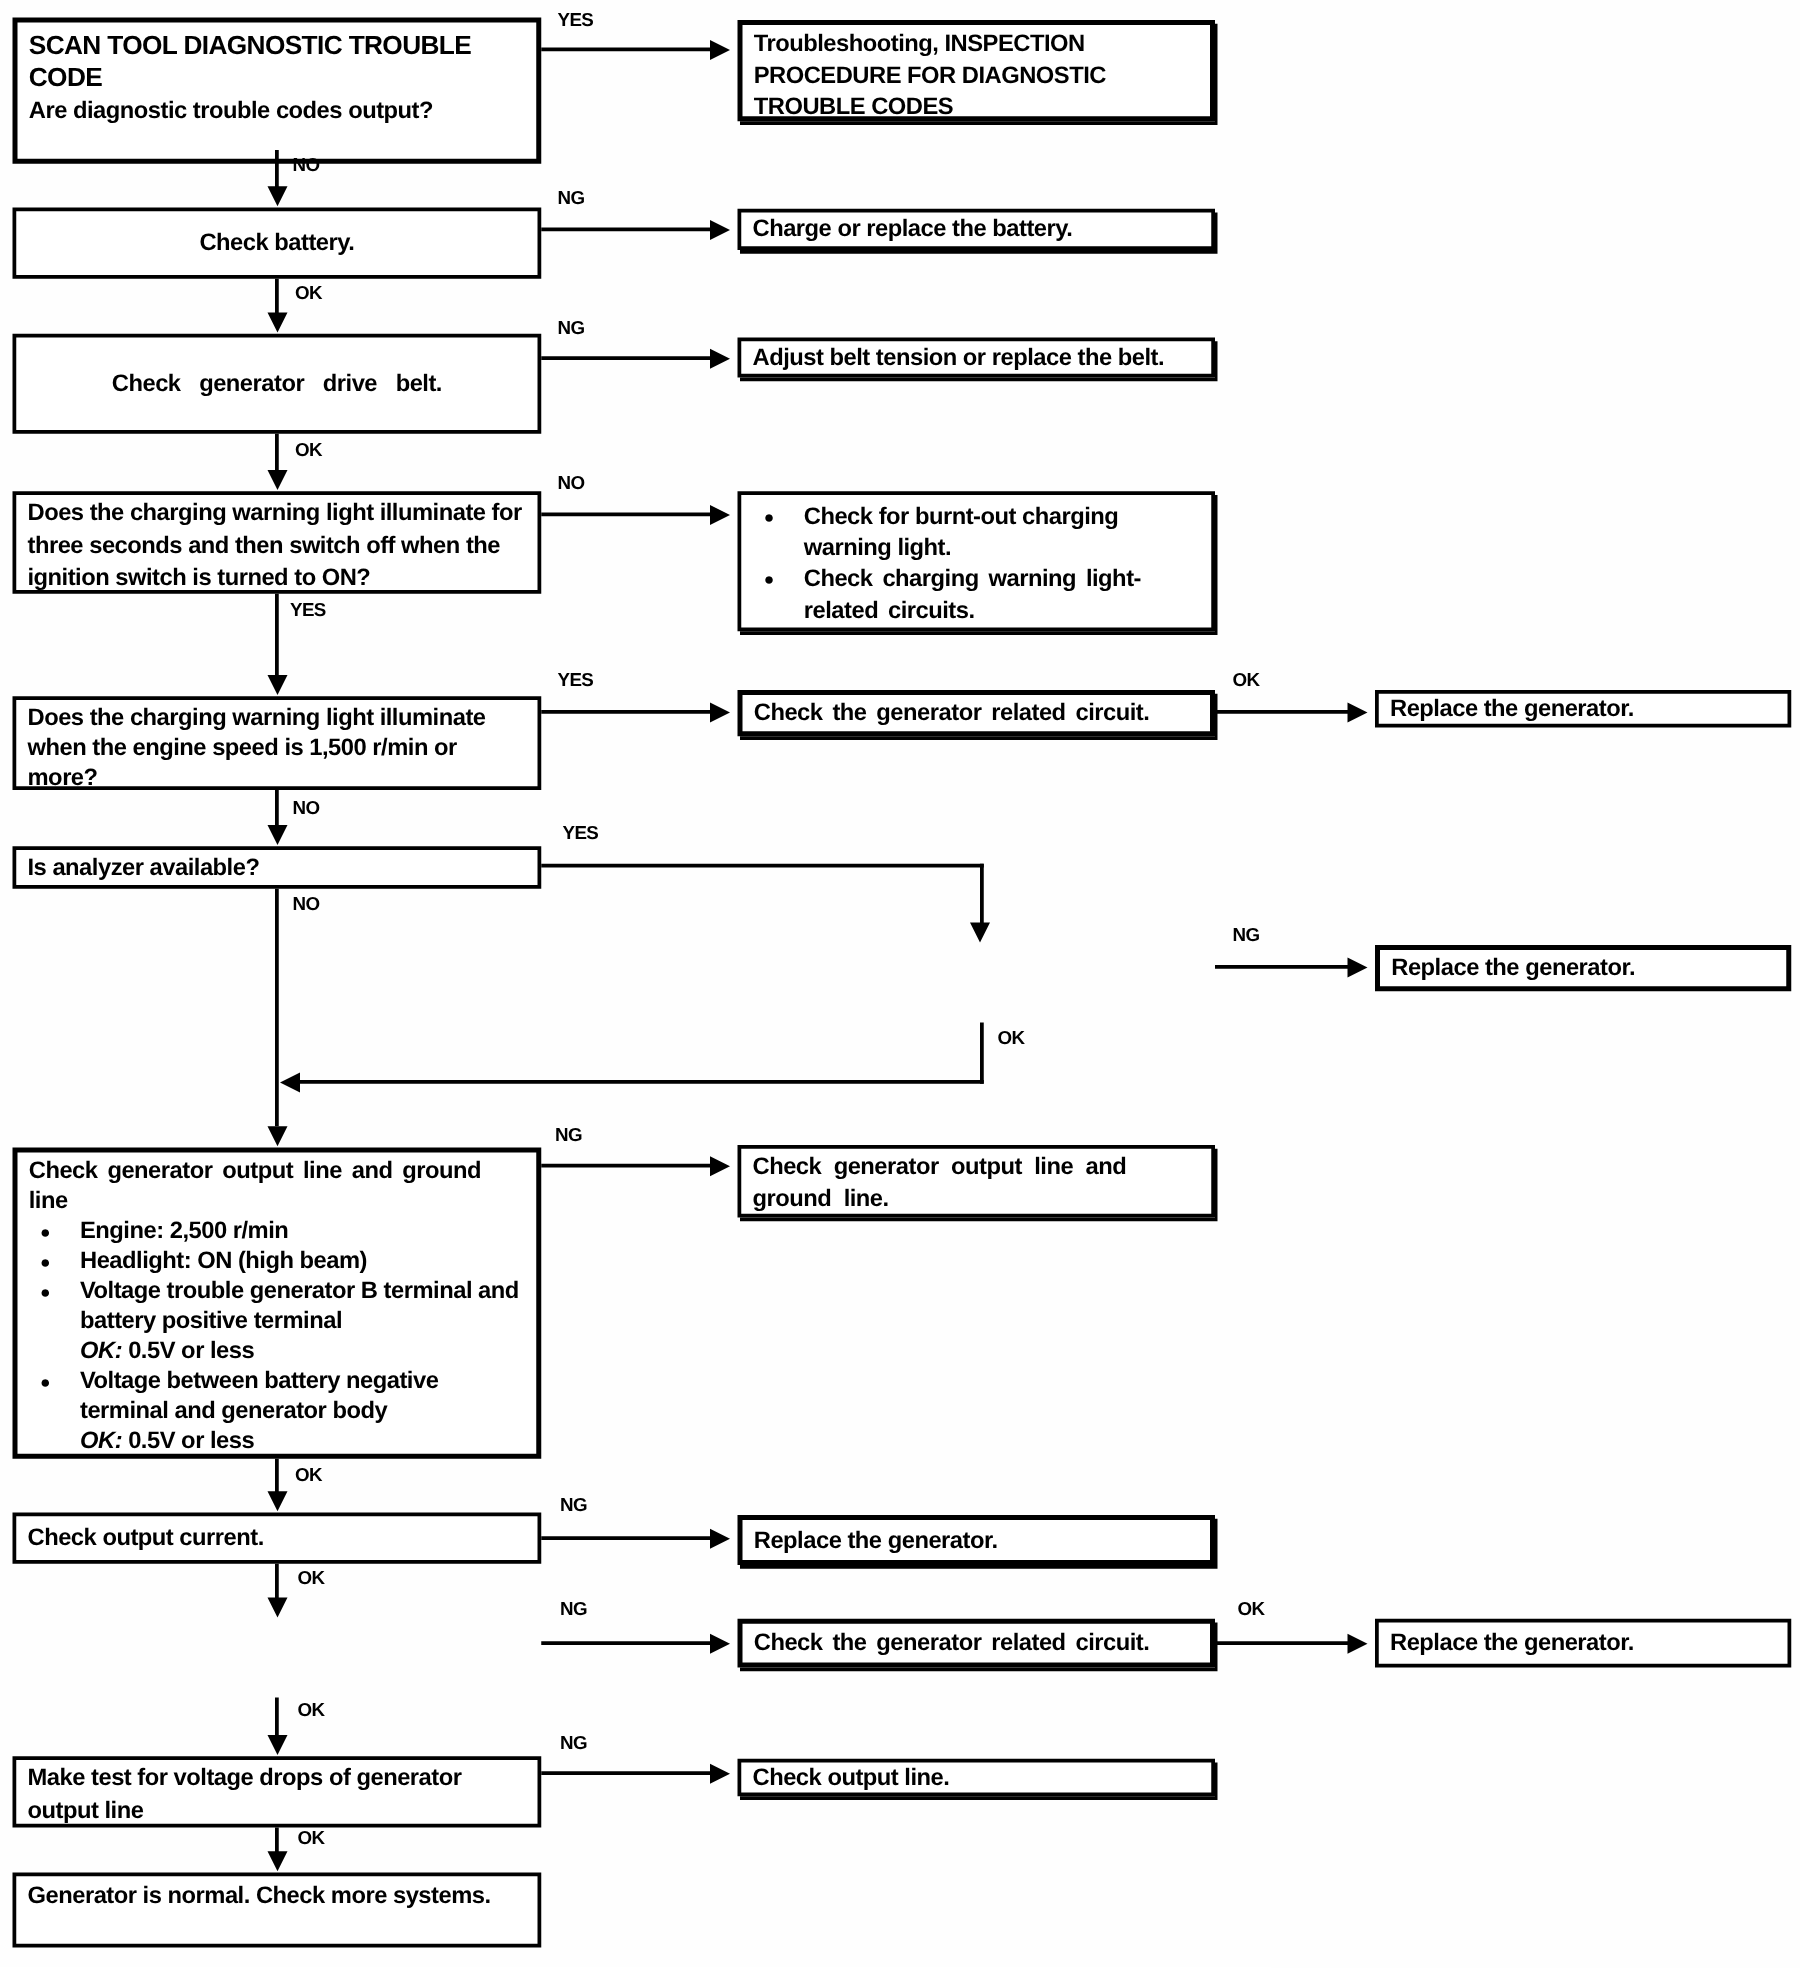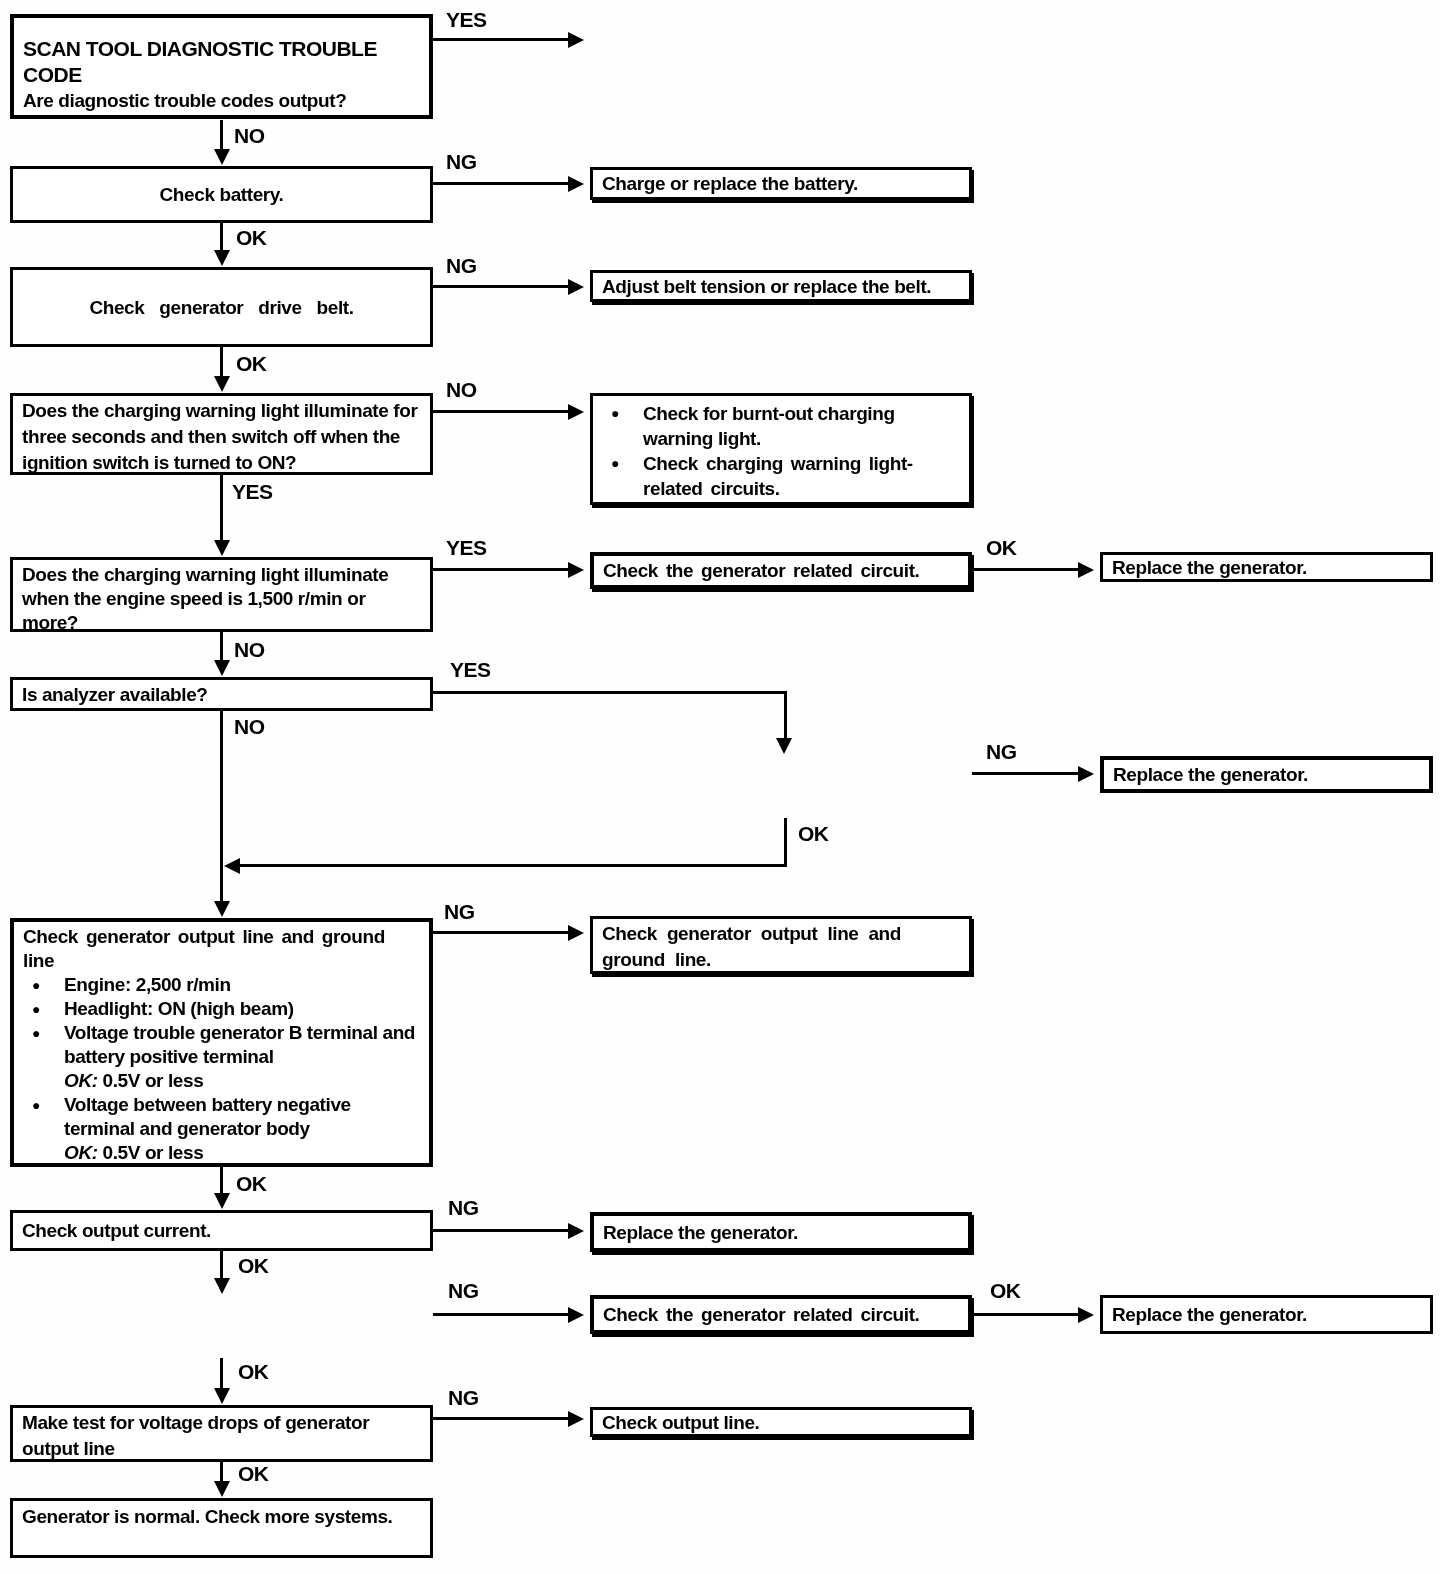--- a/index.html
+++ b/index.html
@@ -22,32 +22,32 @@
   .ws10{word-spacing:10px;}
   .ws5{word-spacing:5px;}
   .ws3{word-spacing:3px;}
   .lh24{line-height:24px;}
   .lh26{line-height:26px;}
   .hline{position:absolute;height:3px;background:#000;}
   .vline{position:absolute;width:3px;background:#000;}
   .arr-r{position:absolute;width:0;height:0;border-top:8px solid transparent;border-bottom:8px solid transparent;border-left:16px solid #000;}
   .arr-l{position:absolute;width:0;height:0;border-top:8px solid transparent;border-bottom:8px solid transparent;border-right:16px solid #000;}
   .arr-d{position:absolute;width:0;height:0;border-left:8px solid transparent;border-right:8px solid transparent;border-top:16px solid #000;}
-  .lbl{position:absolute;font-size:21px;font-weight:bold;letter-spacing:-0.5px;}
+  .lbl{position:absolute;font-size:15px;font-weight:bold;letter-spacing:-0.5px;}
   .brow{display:flex;align-items:flex-start;}
   .bul{width:44px;padding-left:12px;box-sizing:border-box;font-size:14px;flex:none;}
   .btxt{flex:1;}
   .okb{font-weight:bold;font-style:italic;}
 </style>
 </head>
 <body>
 
 <div id="canvas">
 
-  <div class="box heavy" style="left:10px;top:14px;width:423px;height:105px;padding-top:18px;">
+  <div class="box heavy" style="left:10px;top:14px;width:423px;height:117px;padding-top:6px;">
     <div class="t-title">SCAN TOOL DIAGNOSTIC TROUBLE CODE</div>
     <div class="lh26">Are diagnostic trouble codes output?</div>
   </div>
 
   <div class="box centered" style="left:10px;top:166px;width:423px;height:57px;">Check battery.</div>
 
   <div class="box centered ws10" style="left:10px;top:267px;width:423px;height:80px;">Check generator drive belt.</div>
 
   <div class="box lh26" style="left:10px;top:393px;width:423px;height:82px;padding-top:2px;">Does the charging warning light illuminate for three seconds and then switch off when the ignition switch is turned to ON?</div>
 
@@ -83,20 +83,21 @@
     </div>
   </div>
 
   <div class="box vcenter" style="left:10px;top:1210px;width:423px;height:41px;padding-top:0;padding-bottom:0;">Check output current.</div>
 
 
   <div class="box lh26" style="left:10px;top:1405px;width:423px;height:57px;padding-top:2px;">Make test for voltage drops of generator output line</div>
 
   <div class="box lh26" style="left:10px;top:1498px;width:423px;height:60px;padding-top:3px;">Generator is normal.  Check more systems.</div>
 
+  <div class="box heavy shadow" style="left:590px;top:16px;width:382px;height:81px;padding-top:3px;">Troubleshooting, INSPECTION PROCEDURE FOR DIAGNOSTIC TROUBLE CODES</div>
 
   <div class="box shadow vcenter nowrap" style="left:590px;top:167px;width:382px;height:33px;padding-top:0;padding-bottom:0;">Charge or replace the battery.</div>
 
   <div class="box shadow vcenter nowrap" style="left:590px;top:270px;width:382px;height:32px;padding-top:0;padding-bottom:0;">Adjust belt tension or replace the belt.</div>
 
   <div class="box shadow" style="left:590px;top:393px;width:382px;height:112px;padding:5px 6px;">
     <div class="brow">
       <span class="bul">●</span>
       <div class="btxt">Check for burnt-out charging warning light.</div>
     </div>

